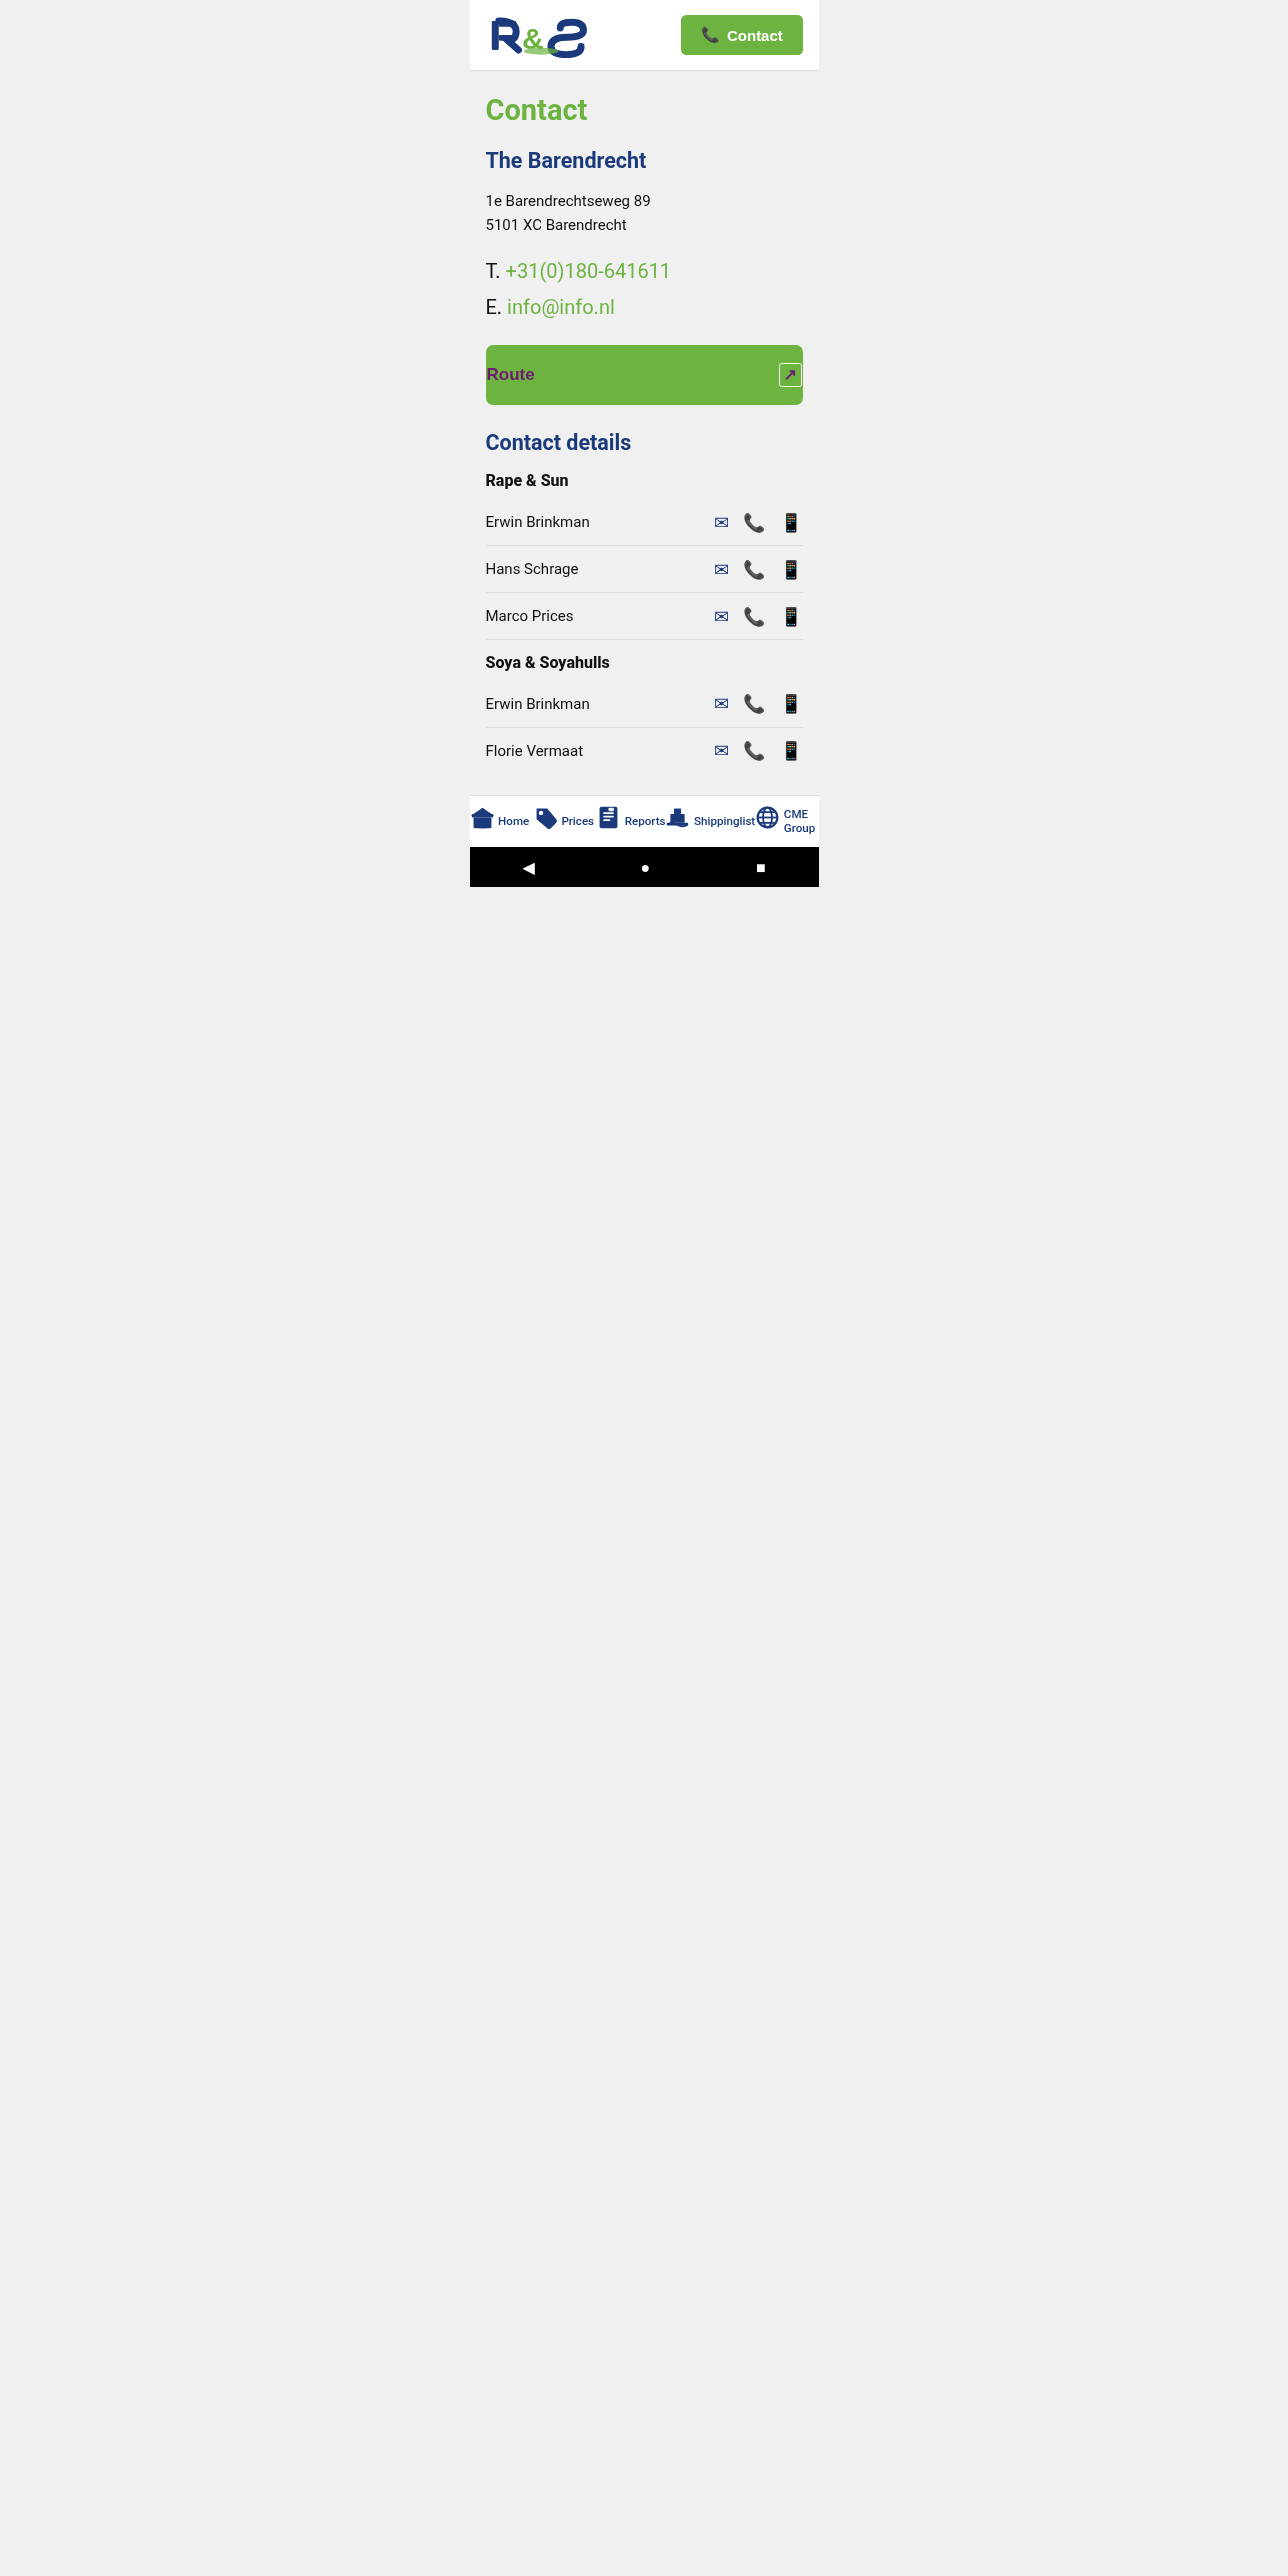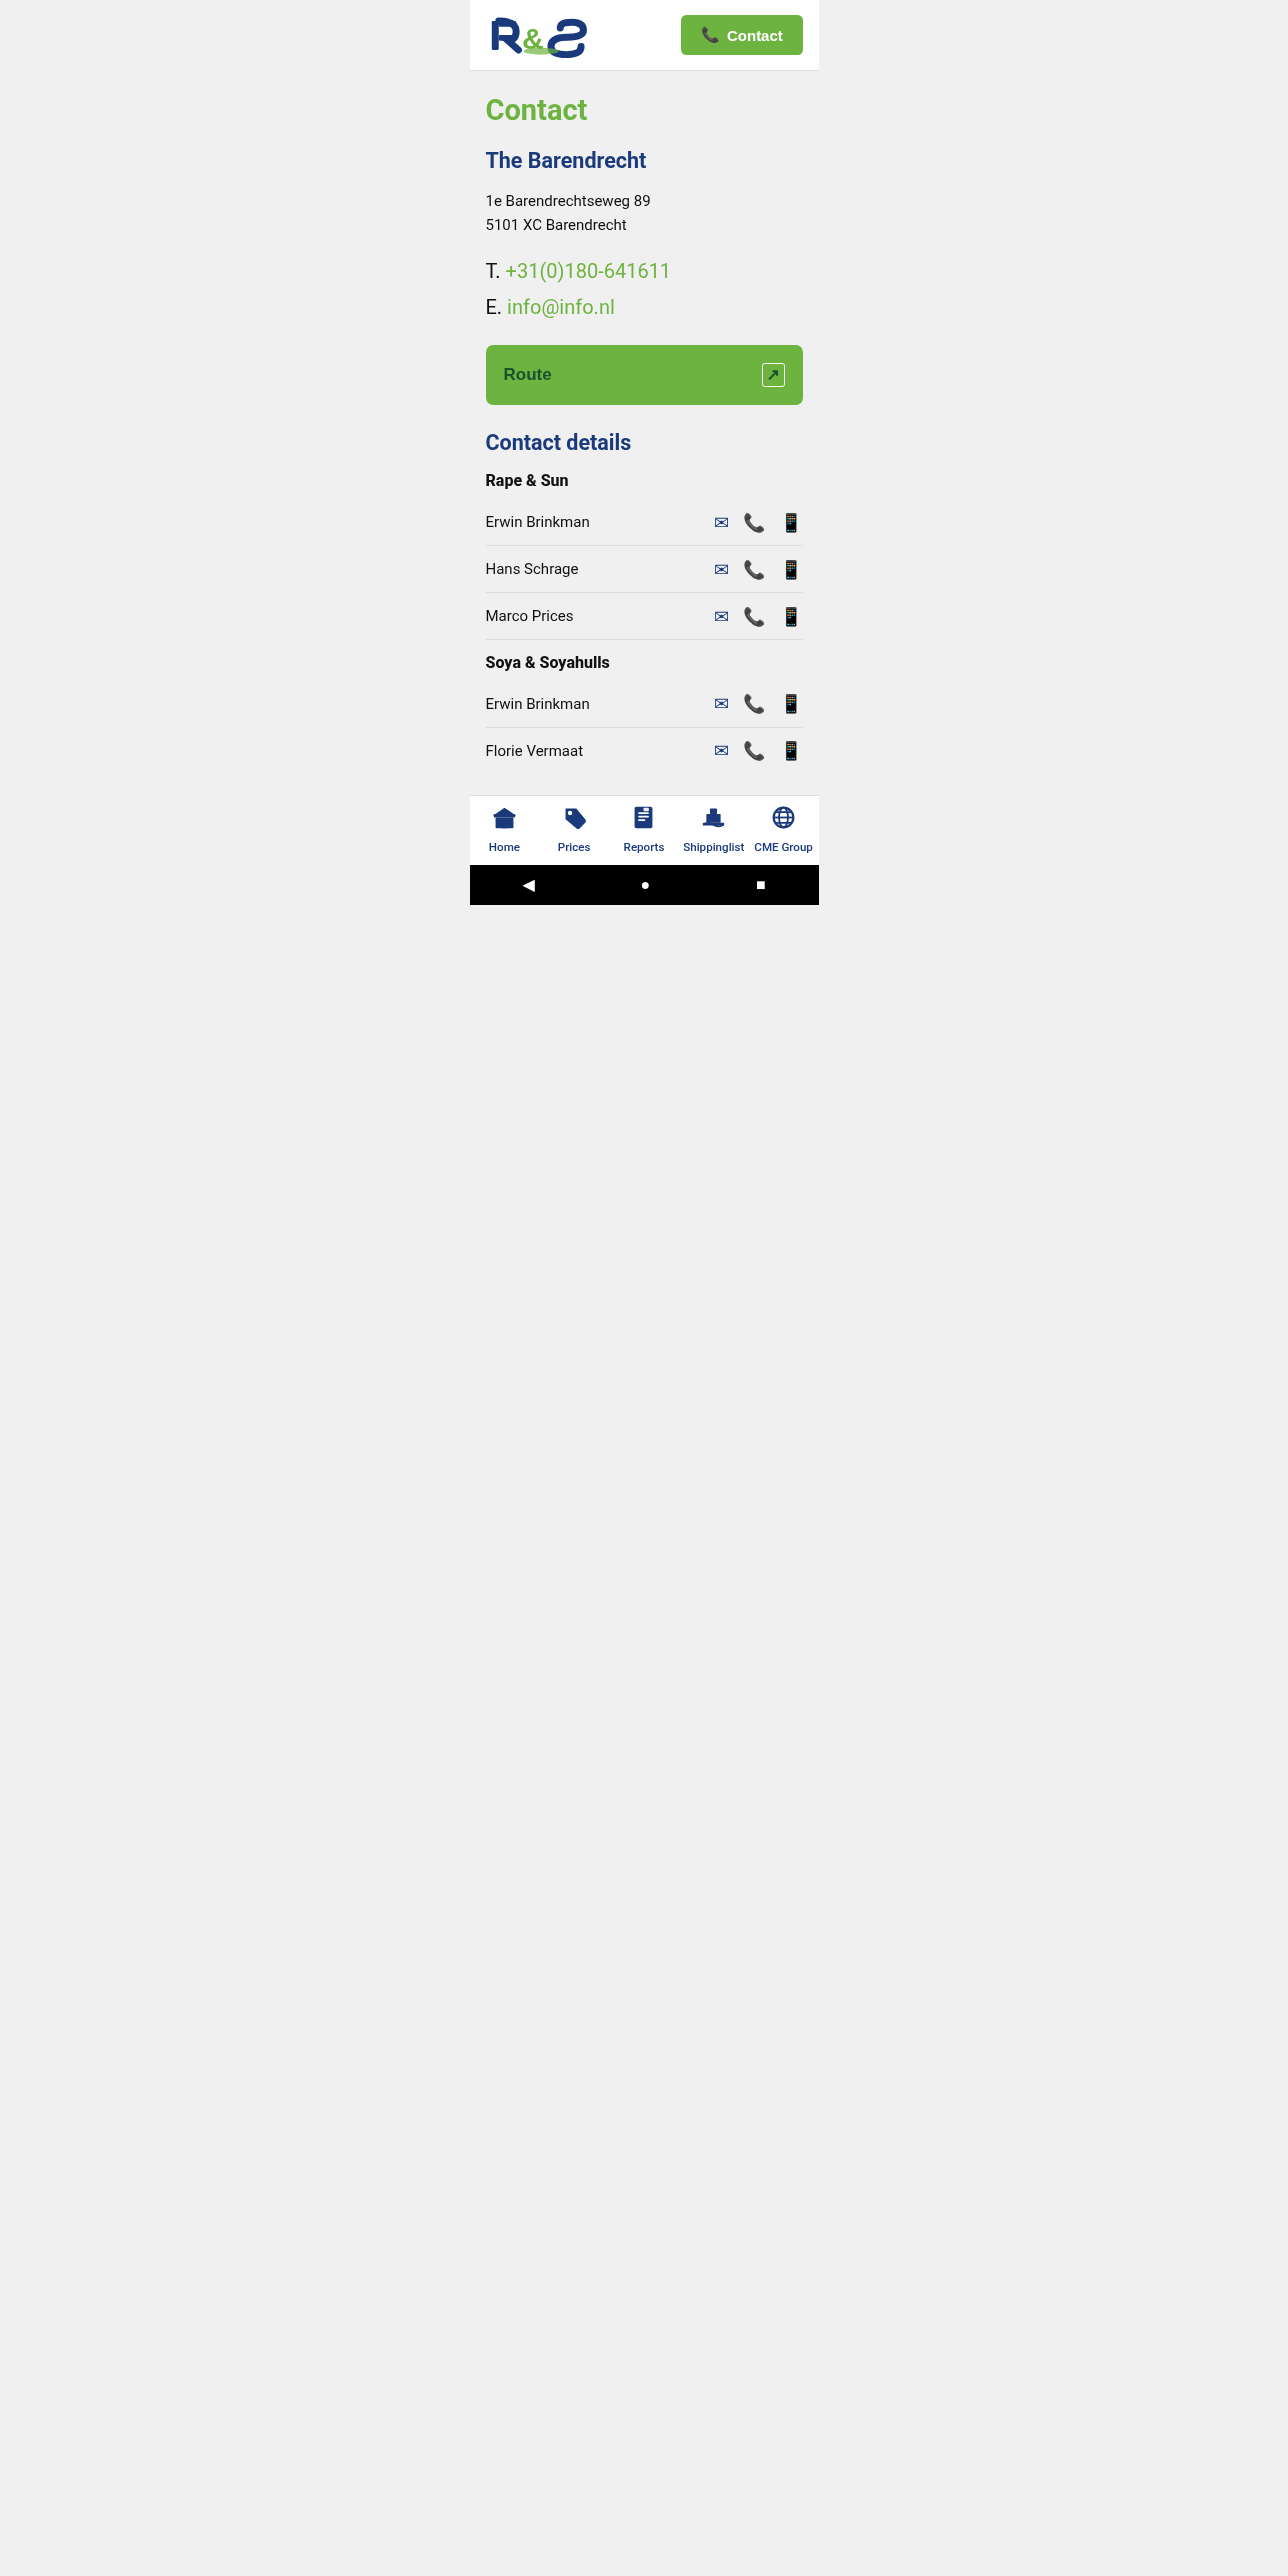--- a/index.html
+++ b/index.html
@@ -76,24 +76,24 @@
       font-size: 20px;
       color: #111;
       line-height: 1.8;
     }
     .contact-info-line a {
       color: #6db33f;
       text-decoration: none;
     }
     .route-btn {
       background: #6db33f;
-      color: #14532d;
+      color: #701a75;
       border: none;
       border-radius: 7.2px;
-      padding: 18px 18px;
+      padding: 18px 1px;
       font-size: 17px;
       font-weight: 700;
       cursor: pointer;
       display: flex;
       align-items: center;
       justify-content: space-between;
       width: 100%;
       margin-bottom: 25px;
     }
     .route-btn .external-icon {
@@ -140,21 +140,21 @@
     .bottom-nav {
       background: white;
       display: flex;
       align-items: center;
       justify-content: space-around;
       padding: 9px 0 10.7px;
       border-top: 0.9px solid #ddd;
     }
     .nav-item {
       display: flex;
-      flex-direction: column;
+      flex-direction: row;
       align-items: center;
       gap: 3.6px;
       cursor: pointer;
       flex: 1;
     }
     .nav-icon {
       color: #1a3a7c;
       font-size: 25px;
     }
     .nav-label {

